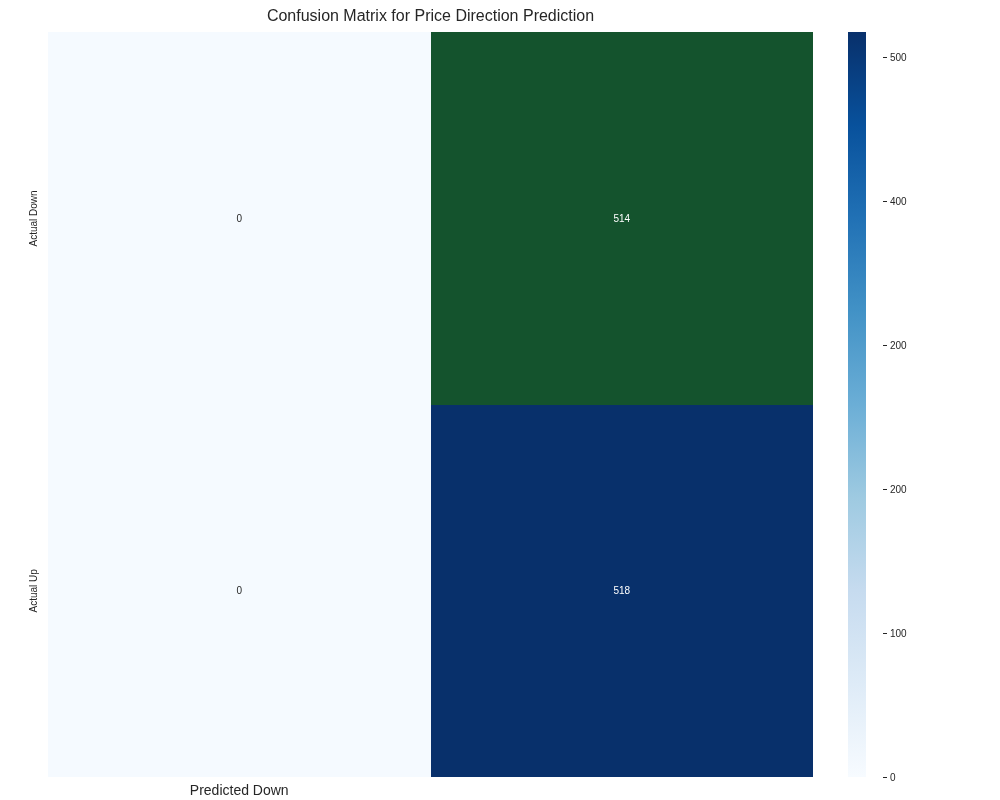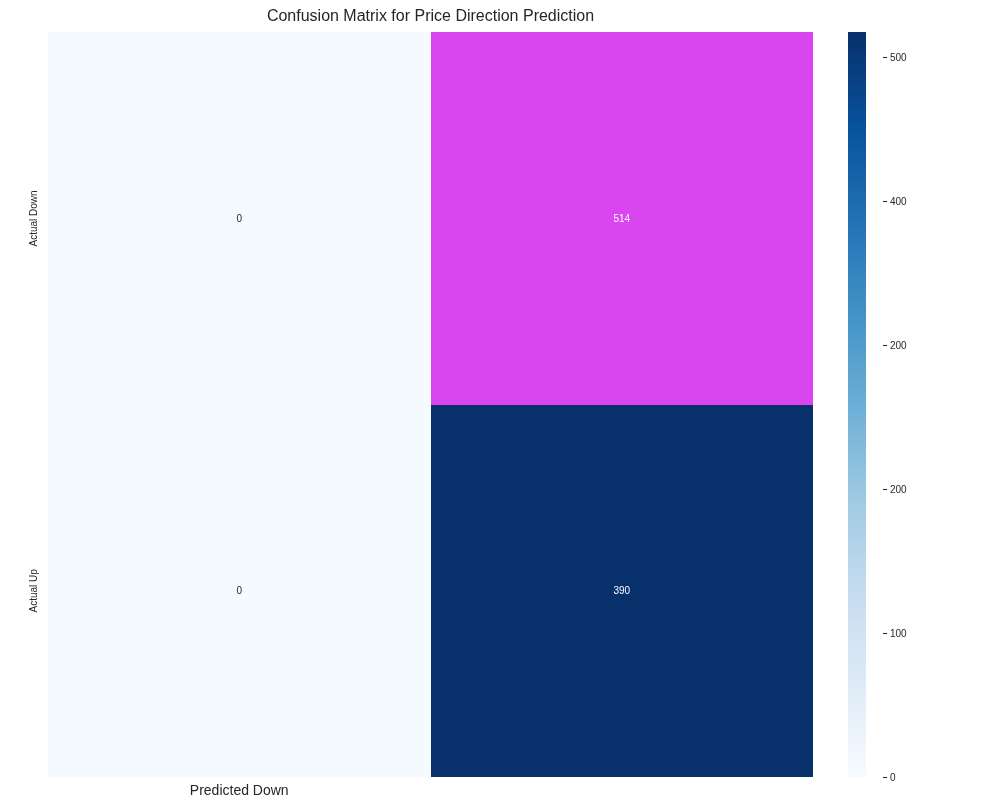--- a/index.html
+++ b/index.html
@@ -38,21 +38,21 @@
       grid-template-columns: 1fr 1fr;
       grid-template-rows: 1fr 1fr;
     }
     .cell {
       display: flex;
       align-items: center;
       justify-content: center;
       font-size: 10px;
     }
     .cell-tl { background: #f5faff; color: #262626; }
-    .cell-tr { background: #d946ef; color: #ffffff; }
+    .cell-tr { background: #14532d; color: #ffffff; }
     .cell-bl { background: #f5faff; color: #262626; }
     .cell-br { background: #08306b; color: #ffffff; }
     .xlabel-container {
       position: absolute;
       left: 0;
       top: 750px;
       width: 765px;
       display: grid;
       grid-template-columns: 1fr 1fr;
     }
@@ -126,21 +126,21 @@
 </head>
 <body>
 
 <div class="chart-container">
   <div class="title">Confusion Matrix for Price Direction Prediction</div>
 
   <div class="heatmap">
     <div class="cell cell-tl">0</div>
     <div class="cell cell-tr">514</div>
     <div class="cell cell-bl">0</div>
-    <div class="cell cell-br">390</div>
+    <div class="cell cell-br">518</div>
   </div>
 
   <div class="xlabel-container">
     <div class="xlabel">Predicted Down</div>
   </div>
 
   <div class="ylabel-container">
     <div class="ylabel">Actual Down</div>
     <div class="ylabel">Actual Up</div>
   </div>

